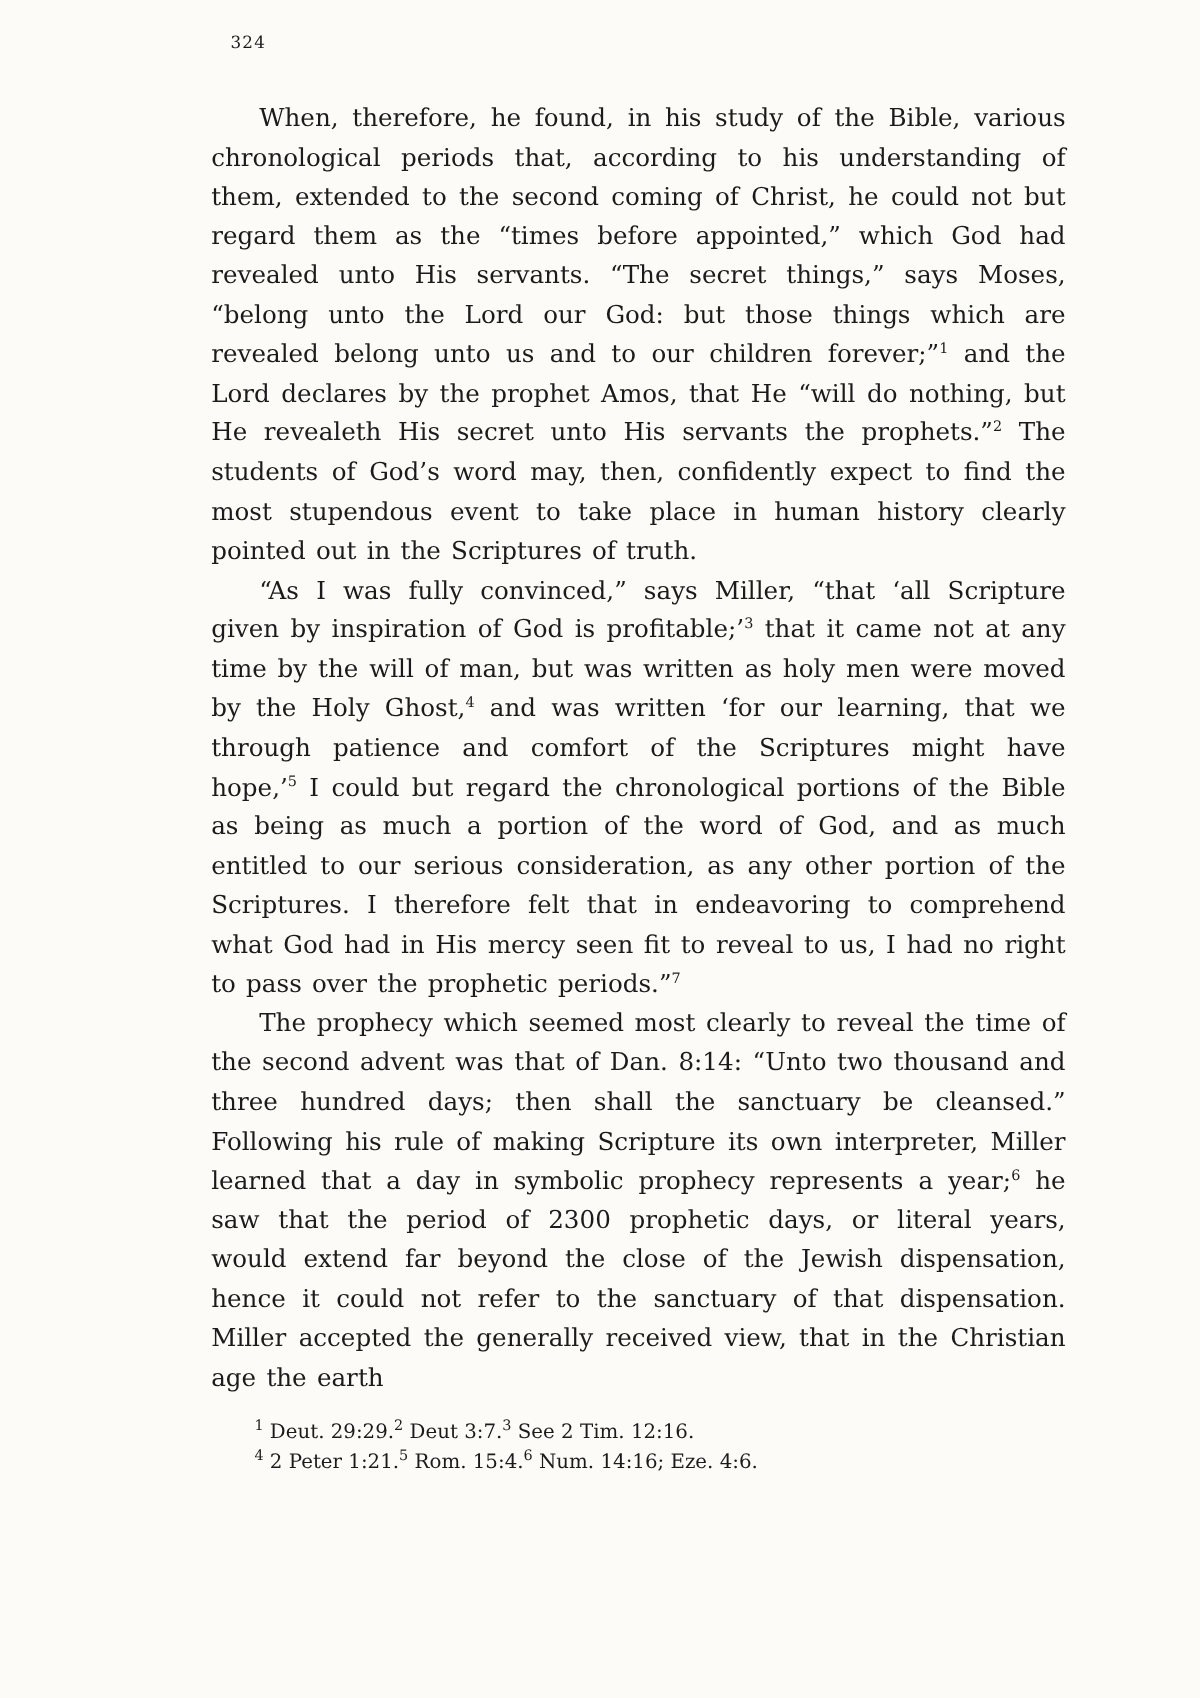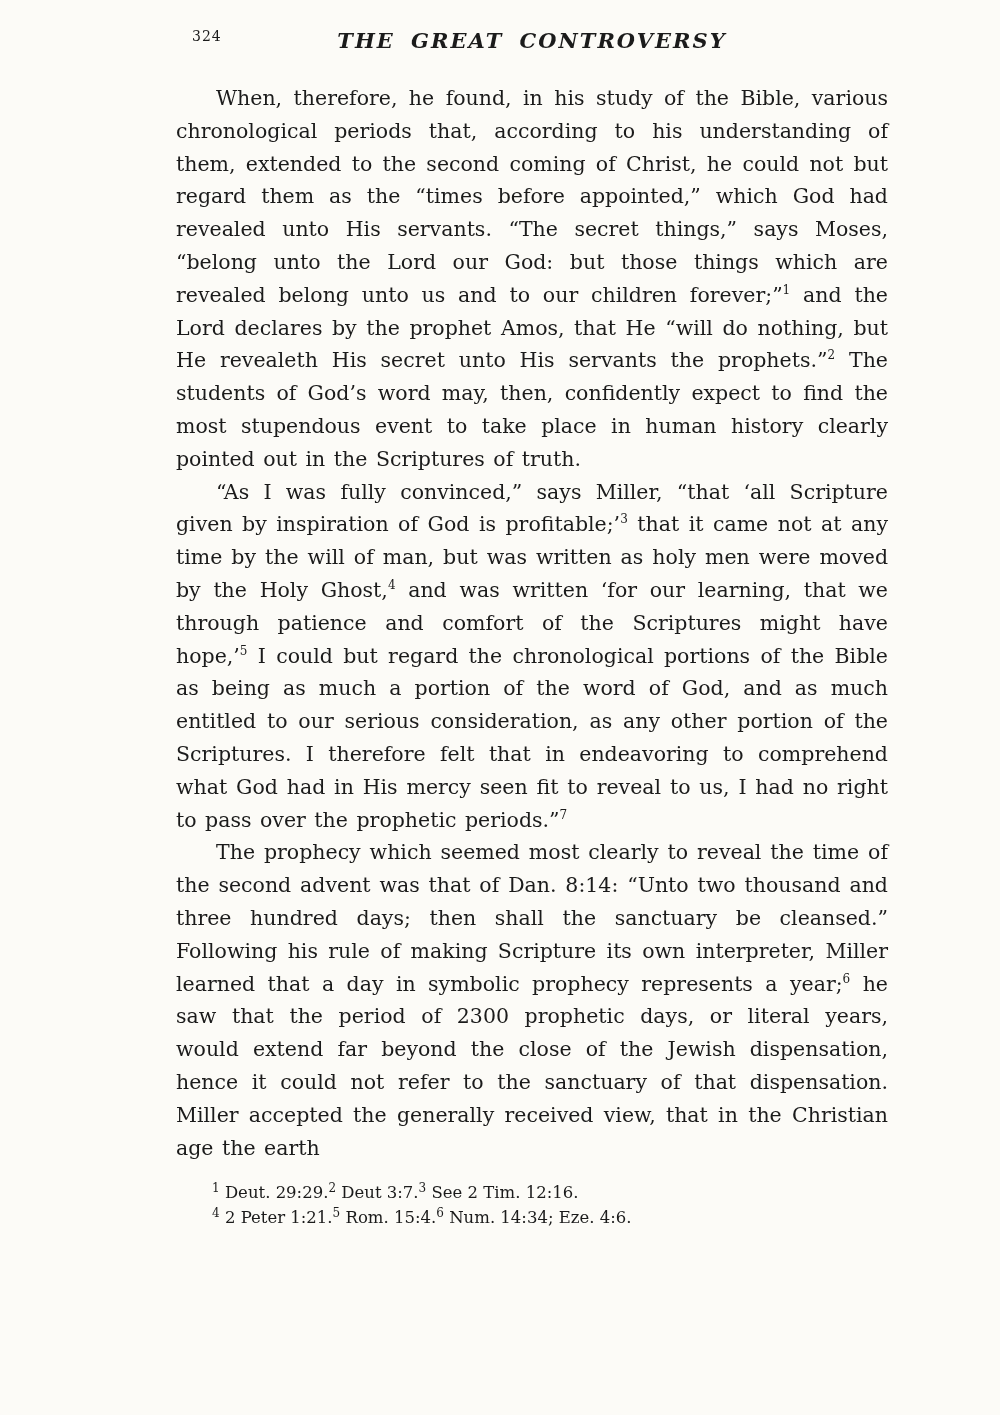--- a/index.html
+++ b/index.html
@@ -68,34 +68,33 @@
   .fn-row.center {
     justify-content: center;
   }
 </style>
 </head>
 <body>
 
 <div class="page">
   <div class="header">
     <span class="page-number">324</span>
-    <div class="page-title">THE GREAT CONTROVERSY</div>
   </div>
 
   <div class="body-text">
       <p><span>When, therefore, he found, in his study of the Bible, various chronological periods that, according to his understanding of them, extended to the second coming of Christ, he could not but regard them as the “times before appointed,” which God had revealed unto His servants. “The secret things,” says Moses, “belong unto the Lord our God: but those things which are revealed belong unto us and to our children forever;”</span><sup>1</sup><span> and the Lord declares by the prophet Amos, that He “will do nothing, but He revealeth His secret unto His servants the prophets.”</span><sup>2</sup><span>  The students of God’s word may, then, confidently expect to find the most stupendous event to take place in human history clearly pointed out in the Scriptures of truth.</span></p>
       <p><span>“As I was fully convinced,” says Miller, “that ‘all Scripture given by inspiration of God is profitable;’</span><sup>3</sup><span> that it came not at any time by the will of man, but was written as holy men were moved by the Holy Ghost,</span><sup>4</sup><span> and was written ‘for our learning, that we through patience and comfort of the Scriptures might have hope,’</span><sup>5</sup><span> I could but regard the chronological portions of the Bible as being as much a portion of the word of God, and as much entitled to our serious consideration, as any other portion of the Scriptures.  I therefore felt that in endeavoring to comprehend what God had in His mercy seen fit to reveal to us, I had no right to pass over the prophetic periods.”</span><sup>7</sup></p>
       <p><span>The prophecy which seemed most clearly to reveal the </span><span class="italic">time</span><span> of the second advent was that of Dan. 8:14: “Unto two thousand and three hundred days; then shall the sanctuary be cleansed.”  Following his rule of making Scripture its own interpreter, Miller learned that a day in symbolic prophecy represents a year;</span><sup>6</sup><span> he saw that the period of 2300 prophetic days, or literal years, would extend far beyond the close of the Jewish dispensation, hence it could not refer to the sanctuary of that dispensation.  Miller accepted the generally received view, that in the Christian age the earth</span></p>
     </div>
 
   <div class="footnotes">
       <div class="fn-row">
         <span><sup>1</sup><span> Deut. 29:29.</span></span>
         <span><sup>2</sup><span> Deut 3:7.</span></span>
         <span><sup>3</sup><span> See 2 Tim. 12:16.</span></span>
       </div>
       <div class="fn-row">
         <span><sup>4</sup><span> 2 Peter 1:21.</span></span>
         <span><sup>5</sup><span> Rom. 15:4.</span></span>
-        <span><sup>6</sup><span> Num. 14:34; Eze. 4:6.</span></span>
+        <span><sup>6</sup><span> Num. 14:16; Eze. 4:6.</span></span>
       </div>
     </div>
 </div>
 
 </body></html>

